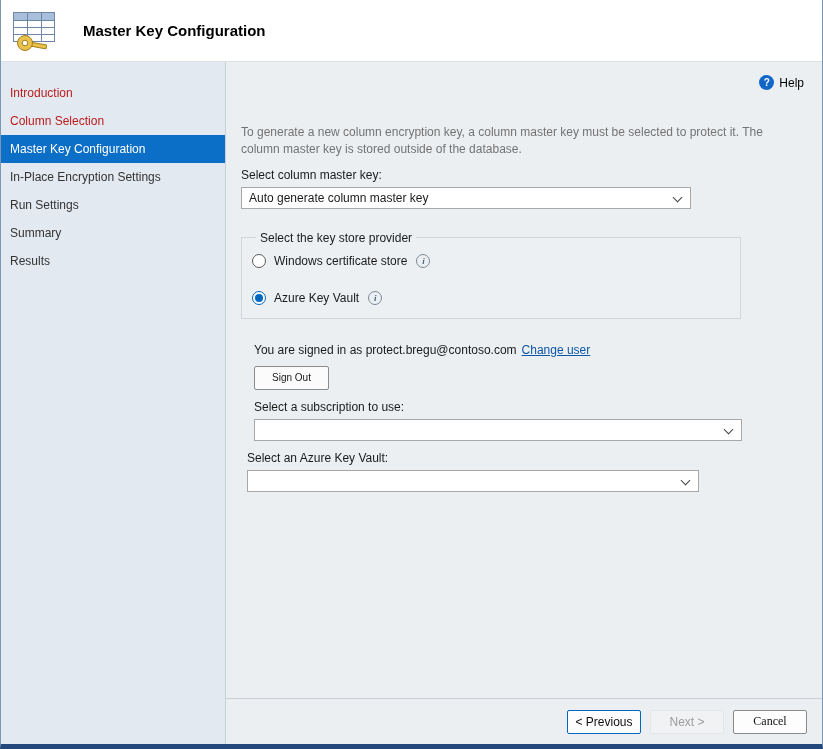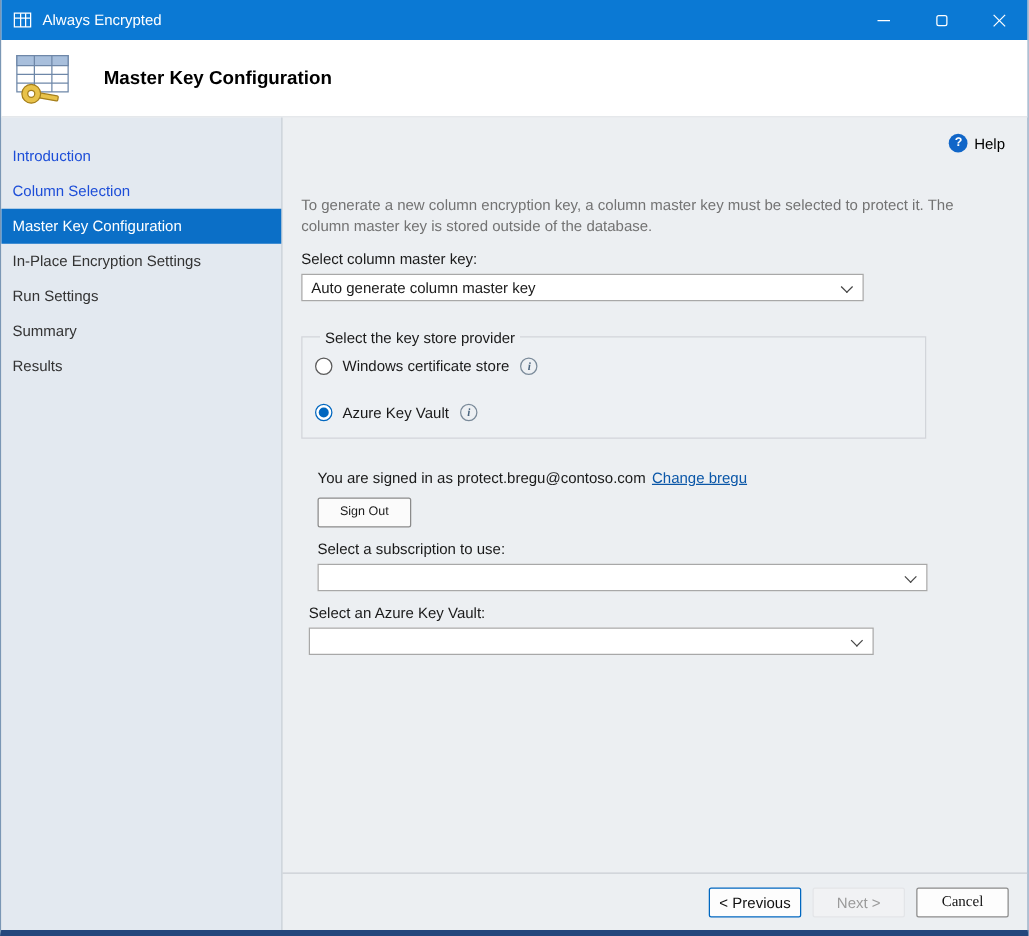--- a/index.html
+++ b/index.html
@@ -50,21 +50,21 @@
   
   .main-row { flex: 1; display: flex; min-height: 0; }
 
   .sidebar {
     width: 225px; flex-shrink: 0;
     background: #E3E9F0;
     border-right: 1px solid #C9CFD6;
     padding-top: 17px;
   }
   .nav-item { height: 28px; line-height: 28px; padding-left: 9px; cursor: pointer; white-space: nowrap; }
-  .nav-item.visited { color: #1d4ed8; }
+  .nav-item.visited { color: #b91c1c; }
   .nav-item.current { background: #0B6FC7; color: #fff; }
   .nav-item.upcoming { color: #333; }
 
   .content-col { flex: 1; display: flex; flex-direction: column; min-width: 0; }
   .content { flex: 1; padding-left: 15px; }
 
   .help-row { display: flex; justify-content: flex-end; align-items: center; gap: 5px; padding: 13px 18px 0 0; }
   .help-icon {
     width: 15px; height: 15px; border-radius: 50%;
     background: #1166C8; color: #fff; font-size: 10px; font-weight: bold;
@@ -143,42 +143,20 @@
   }
   .btn-prev   { background: #FDFDFD; border: 1px solid #0067C0; color: #111; }
   .btn-next   { background: #F1F2F4; border: 1px solid #E3E5E8; color: #9B9B9B; cursor: default; }
   .btn-cancel { background: #FDFDFD; border: 1px solid #8B8B8B; color: #111; font-family: Liberation Serif, serif; }
 </style>
 </head>
 <body>
 
 <div class="window">
 
-  <div class="titlebar">
-    <span class="app-icon">
-      <svg width="16" height="16" viewBox="0 0 16 16">
-        <rect x="1.5" y="2.5" width="13" height="11" fill="none" stroke="#fff"></rect>
-        <line x1="1.5" y1="6.5" x2="14.5" y2="6.5" stroke="#fff"></line>
-        <line x1="6.5" y1="2.5" x2="6.5" y2="13.5" stroke="#fff"></line>
-        <line x1="10.5" y1="2.5" x2="10.5" y2="13.5" stroke="#fff"></line>
-      </svg>
-    </span>
-    <span class="titlebar-title">Always Encrypted</span>
-    <div class="win-controls">
-      <div class="ctrl">
-          <span class="glyph-min"></span>
-        </div>
-      <div class="ctrl">
-          <span class="glyph-max"></span>
-        </div>
-      <div class="ctrl">
-          <span class="glyph-close"></span>
-        </div>
-    </div>
-  </div>
 
   <div class="header">
     <span class="header-icon">
       <svg width="46" height="44" viewBox="0 0 46 44">
         <rect x="2.5" y="3.5" width="41" height="29" fill="#FFFFFF" stroke="#6E87A8"></rect>
         <rect x="2.5" y="3.5" width="41" height="8" fill="#A8BFDC" stroke="#6E87A8"></rect>
         <line x1="16.5" y1="3.5" x2="16.5" y2="32.5" stroke="#6E87A8"></line>
         <line x1="30.5" y1="3.5" x2="30.5" y2="32.5" stroke="#6E87A8"></line>
         <line x1="2.5" y1="18.5" x2="43.5" y2="18.5" stroke="#6E87A8"></line>
         <line x1="2.5" y1="25.5" x2="43.5" y2="25.5" stroke="#6E87A8"></line>
@@ -228,21 +206,21 @@
           </div>
 
           <div class="radio-row second">
             <span class="radio selected"></span>
             <span class="radio-label">Azure Key Vault</span>
             <span class="info-icon">i</span>
           </div>
         </fieldset>
 
         <div class="signin-row">
-          <span>You are signed in as protect.bregu@contoso.com</span><a class="change-user">Change bregu</a>
+          <span>You are signed in as protect.bregu@contoso.com</span><a class="change-user">Change user</a>
         </div>
 
         <button class="signout-btn">Sign Out</button>
 
         <label class="field-label indented">Select a subscription to use:</label>
         <div class="combo combo-subscription">
           <span></span>
           <span class="chevron"></span>
         </div>
 

